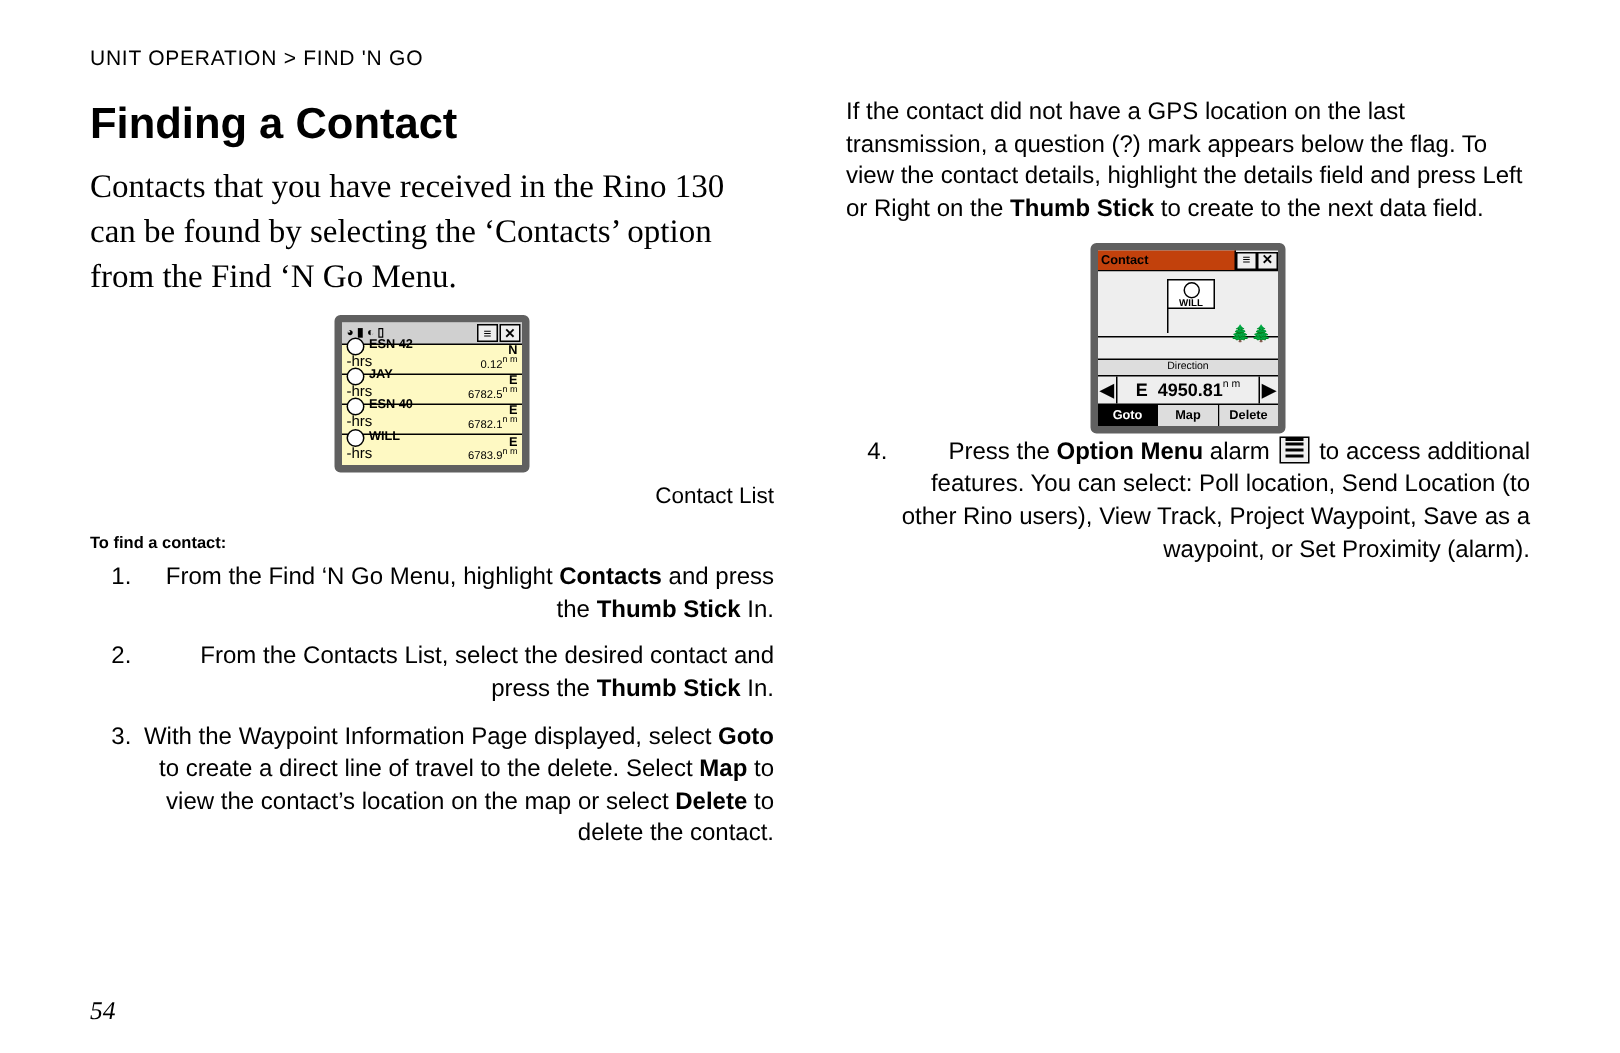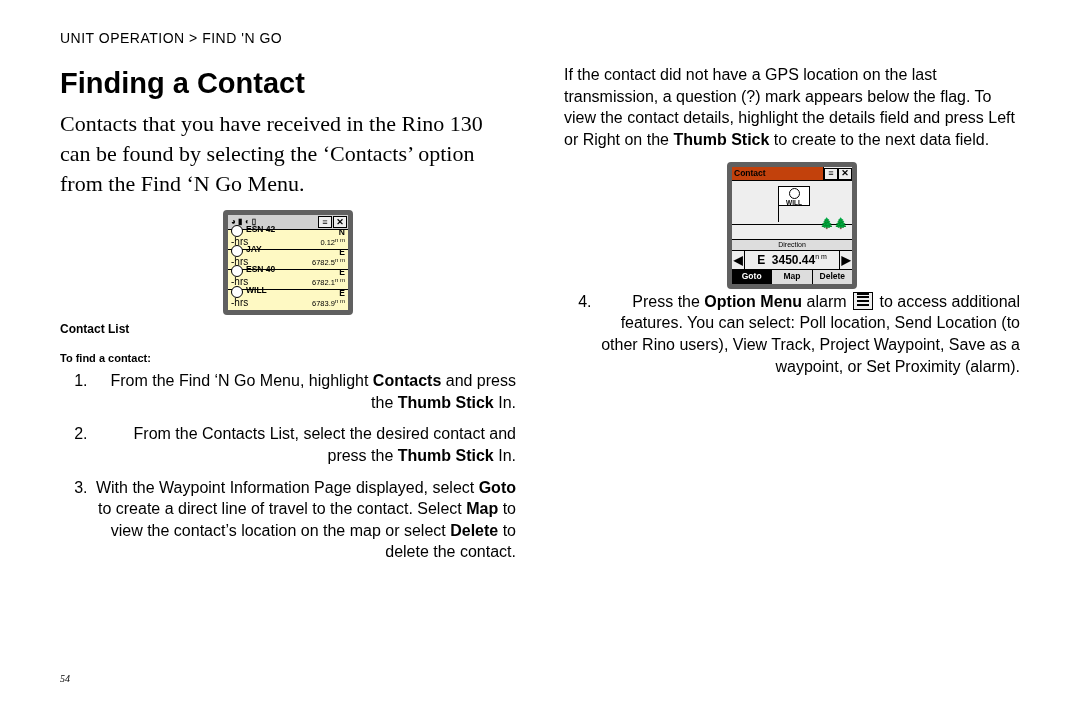--- a/index.html
+++ b/index.html
@@ -31,45 +31,44 @@
     font-size:29px;
     font-weight:bold;
     margin:0 0 6px 0;
   }
   .intro{
     font-family:"Times New Roman",Times,serif;
     font-size:22px;
     margin-bottom:12px;
   }
   .caption{
-    text-align:left;
-    font-weight:bold;
-    font-size:12px;
+    text-align:right;
+    font-weight:normal;
+    font-size:15px;
     margin-top:6px;
     margin-bottom:14px;
   }
   .subhead{
     font-weight:bold;
     font-size:11px;
     margin:6px 0 4px 0;
   }
   ol{margin:0 0 0 10px;padding-left:22px;text-align:right;}
   li{margin-bottom:10px;}
   .bold{font-weight:bold;}
   .footer{
     position:absolute;
     bottom:18px;
     left:60px;
     right:60px;
     display:flex;
-    justify-content:flex-end;
+    justify-content:space-between;
     font-family:"Times New Roman",Times,serif;
     font-style:italic;
-    font-size:10px;
-    flex-direction:column;
+    font-size:17px;
   }
 
   
   .device{
     width:130px;
     margin:6px auto 2px auto;
     border:5px solid #606060;
     border-radius:4px;
     background:#e9e9e9;
     font-family:Arial,sans-serif;
@@ -245,21 +244,21 @@
 
     <div class="subhead">To find a contact:</div>
     <ol>
       <li>
         <span>From the Find ‘N Go Menu, highlight </span><span class="bold">Contacts</span><span> and press the </span><span class="bold">Thumb Stick</span><span> In.</span>
       </li>
       <li>
         <span>From the Contacts List, select the desired contact and press the </span><span class="bold">Thumb Stick</span><span> In.</span>
       </li>
       <li>
-        <span>With the Waypoint Information Page displayed, select </span><span class="bold">Goto</span><span> to create a direct line of travel to the contact. Select </span><span class="bold">Map</span><span> to view the contact’s location on the map or select </span><span class="bold">Delete</span><span> to delete the contact.</span>
+        <span>With the Waypoint Information Page displayed, select </span><span class="bold">Goto</span><span> to create a direct line of travel to the delete. Select </span><span class="bold">Map</span><span> to view the contact’s location on the map or select </span><span class="bold">Delete</span><span> to delete the contact.</span>
       </li>
     </ol>
   </div>
 
   <div class="col">
     <div style="margin-bottom:12px;">
       <span>If the contact did not have a GPS location on the last transmission, a question (?) mark appears below the flag. To view the contact details, highlight the details field and press Left or Right on the </span><span class="bold">Thumb Stick</span><span> to create to the next data field.</span>
     </div>
 
     <div class="dev2">
@@ -276,21 +275,21 @@
         </div>
         <div class="ground">
           <span class="tree" style="right:18px;">🌲</span>
           <span class="tree" style="right:4px;">🌲</span>
         </div>
       </div>
       <div class="dirlabel">Direction</div>
       <div class="dirrow">
         <div class="arrow">◀</div>
         <div class="mid">
-          <span>E</span>&nbsp;&nbsp;<span>3450.44</span><span class="unit">n m</span>
+          <span>E</span>&nbsp;&nbsp;<span>4950.81</span><span class="unit">n m</span>
         </div>
         <div class="arrow r">▶</div>
       </div>
       <div class="btnrow" id="cpbtns">
           <div class="sel">Goto</div>
           <div>Map</div>
           <div>Delete</div>
         </div>
     </div>
 

